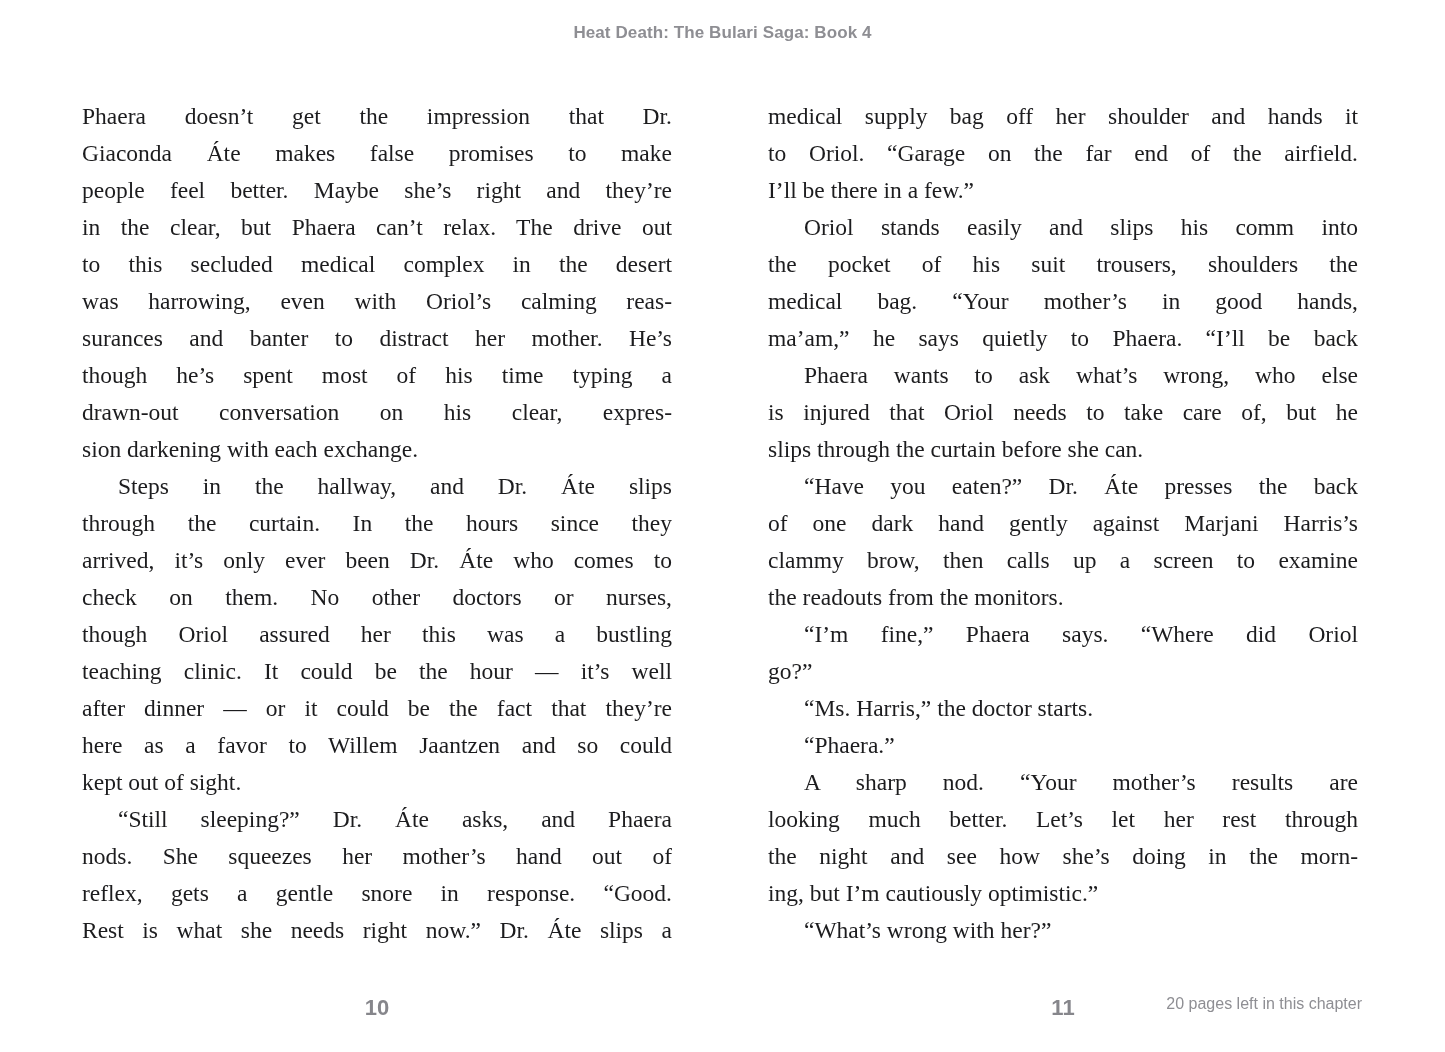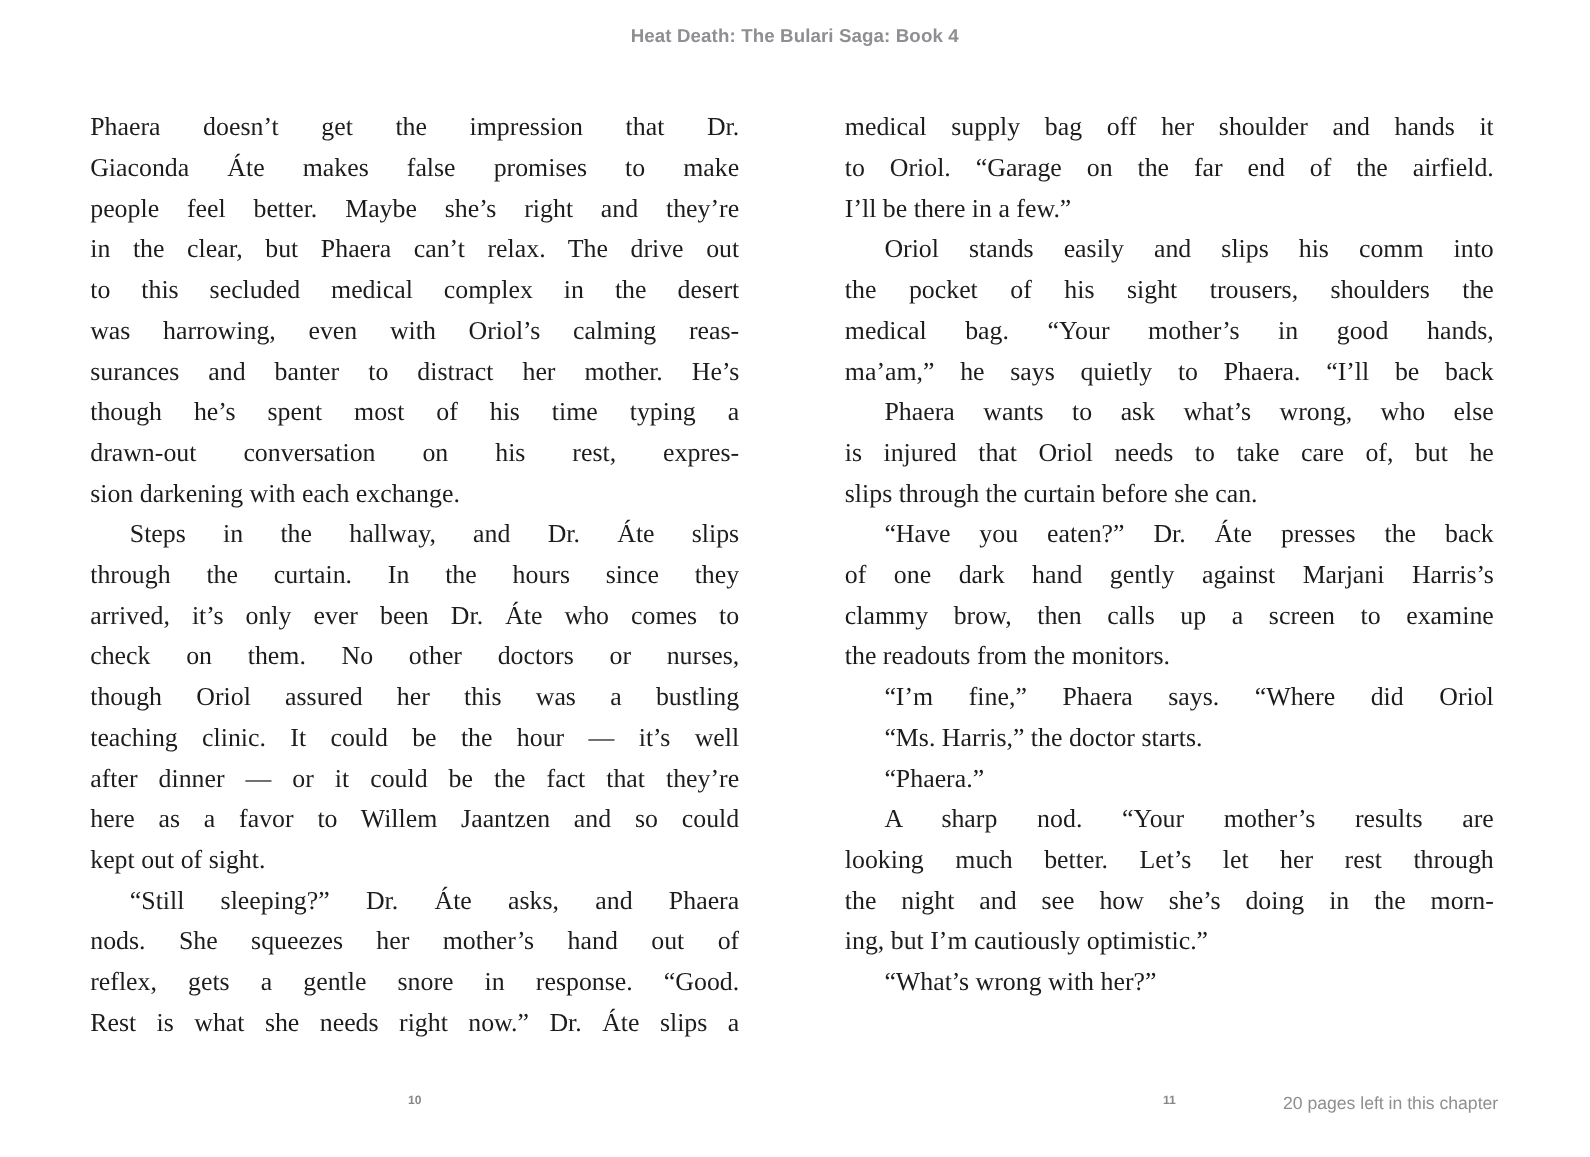--- a/index.html
+++ b/index.html
@@ -55,21 +55,21 @@
   .line.i {
     text-indent: 36px;
   }
   .footer-page-number {
     position: absolute;
     top: 995px;
     width: 590px;
     text-align: center;
     font-family: "Liberation Sans", "DejaVu Sans", sans-serif;
     font-weight: 600;
-    font-size: 11px;
+    font-size: 22px;
     color: var(--muted-dark, #86868b);
   }
   #footer-left-num { left: 82px; }
   #footer-right-num { left: 768px; }
   .pages-left {
     position: absolute;
     top: 995px;
     right: 83px;
     text-align: right;
     font-family: "Liberation Sans", "DejaVu Sans", sans-serif;
@@ -88,52 +88,53 @@
   <div class="columns">
     <div class="column">
         <div class="line j">Phaera doesn’t get the impression that Dr.</div>
         <div class="line j">Giaconda Áte makes false promises to make</div>
         <div class="line j">people feel better. Maybe she’s right and they’re</div>
         <div class="line j">in the clear, but Phaera can’t relax. The drive out</div>
         <div class="line j">to this secluded medical complex in the desert</div>
         <div class="line j">was harrowing, even with Oriol’s calming reas-</div>
         <div class="line j">surances and banter to distract her mother. He’s</div>
         <div class="line j">though he’s spent most of his time typing a</div>
-        <div class="line j">drawn-out conversation on his rest, expres-</div>
+        <div class="line j">drawn-out conversation on his clear, expres-</div>
         <div class="line">sion darkening with each exchange.</div>
         <div class="line j i">Steps in the hallway, and Dr. Áte slips</div>
         <div class="line j">through the curtain. In the hours since they</div>
         <div class="line j">arrived, it’s only ever been Dr. Áte who comes to</div>
         <div class="line j">check on them. No other doctors or nurses,</div>
         <div class="line j">though Oriol assured her this was a bustling</div>
         <div class="line j">teaching clinic. It could be the hour — it’s well</div>
         <div class="line j">after dinner — or it could be the fact that they’re</div>
         <div class="line j">here as a favor to Willem Jaantzen and so could</div>
         <div class="line">kept out of sight.</div>
         <div class="line j i">“Still sleeping?” Dr. Áte asks, and Phaera</div>
         <div class="line j">nods. She squeezes her mother’s hand out of</div>
         <div class="line j">reflex, gets a gentle snore in response. “Good.</div>
         <div class="line j">Rest is what she needs right now.” Dr. Áte slips a</div>
       </div>
     <div class="column">
         <div class="line j">medical supply bag off her shoulder and hands it</div>
         <div class="line j">to Oriol. “Garage on the far end of the airfield.</div>
         <div class="line">I’ll be there in a few.”</div>
         <div class="line j i">Oriol stands easily and slips his comm into</div>
-        <div class="line j">the pocket of his sight trousers, shoulders the</div>
+        <div class="line j">the pocket of his suit trousers, shoulders the</div>
         <div class="line j">medical bag. “Your mother’s in good hands,</div>
         <div class="line j">ma’am,” he says quietly to Phaera. “I’ll be back</div>
         <div class="line j i">Phaera wants to ask what’s wrong, who else</div>
         <div class="line j">is injured that Oriol needs to take care of, but he</div>
         <div class="line">slips through the curtain before she can.</div>
         <div class="line j i">“Have you eaten?” Dr. Áte presses the back</div>
         <div class="line j">of one dark hand gently against Marjani Harris’s</div>
         <div class="line j">clammy brow, then calls up a screen to examine</div>
         <div class="line">the readouts from the monitors.</div>
         <div class="line j i">“I’m fine,” Phaera says. “Where did Oriol</div>
+        <div class="line">go?”</div>
         <div class="line i">“Ms. Harris,” the doctor starts.</div>
         <div class="line i">“Phaera.”</div>
         <div class="line j i">A sharp nod. “Your mother’s results are</div>
         <div class="line j">looking much better. Let’s let her rest through</div>
         <div class="line j">the night and see how she’s doing in the morn-</div>
         <div class="line">ing, but I’m cautiously optimistic.”</div>
         <div class="line i">“What’s wrong with her?”</div>
       </div>
   </div>
 

